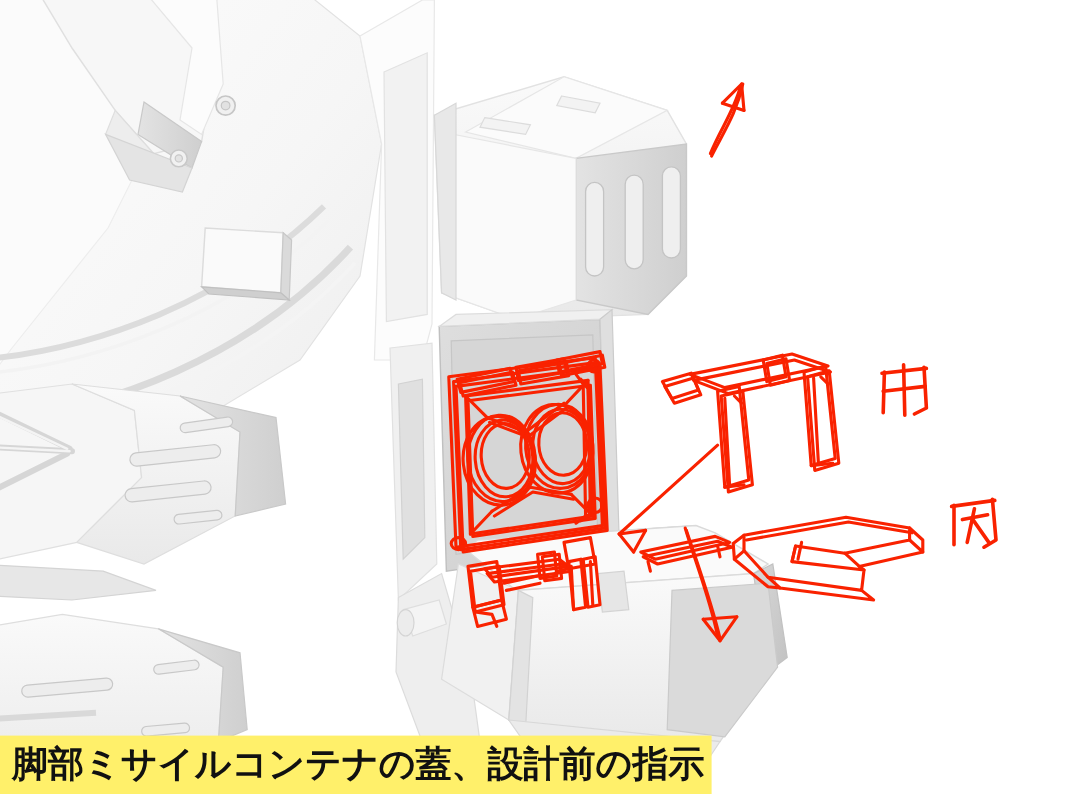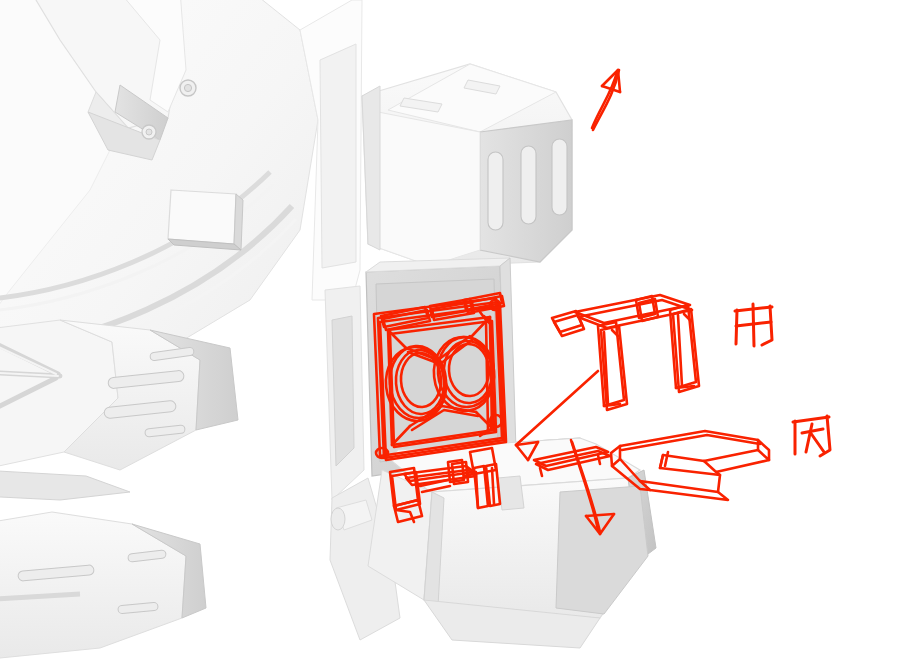--- a/index.html
+++ b/index.html
@@ -374,14 +374,17 @@
         <path d="M 793,422 L 829,417"></path>
         <path d="M 795,421 L 795,454"></path>
         <path d="M 827,416 L 830,450 L 820,456"></path>
         <path d="M 802,433 L 823,429"></path>
         <path d="M 812,424 L 806,452"></path>
         <path d="M 810,432 L 824,452"></path>
       </g>
     </g>
   </svg>
 
+  <div id="caption-banner">
+    <span id="caption-text">脚部ミサイルコンテナの蓋、設計前の指示</span>
+  </div>
 
 </div>
 
 </body></html>

